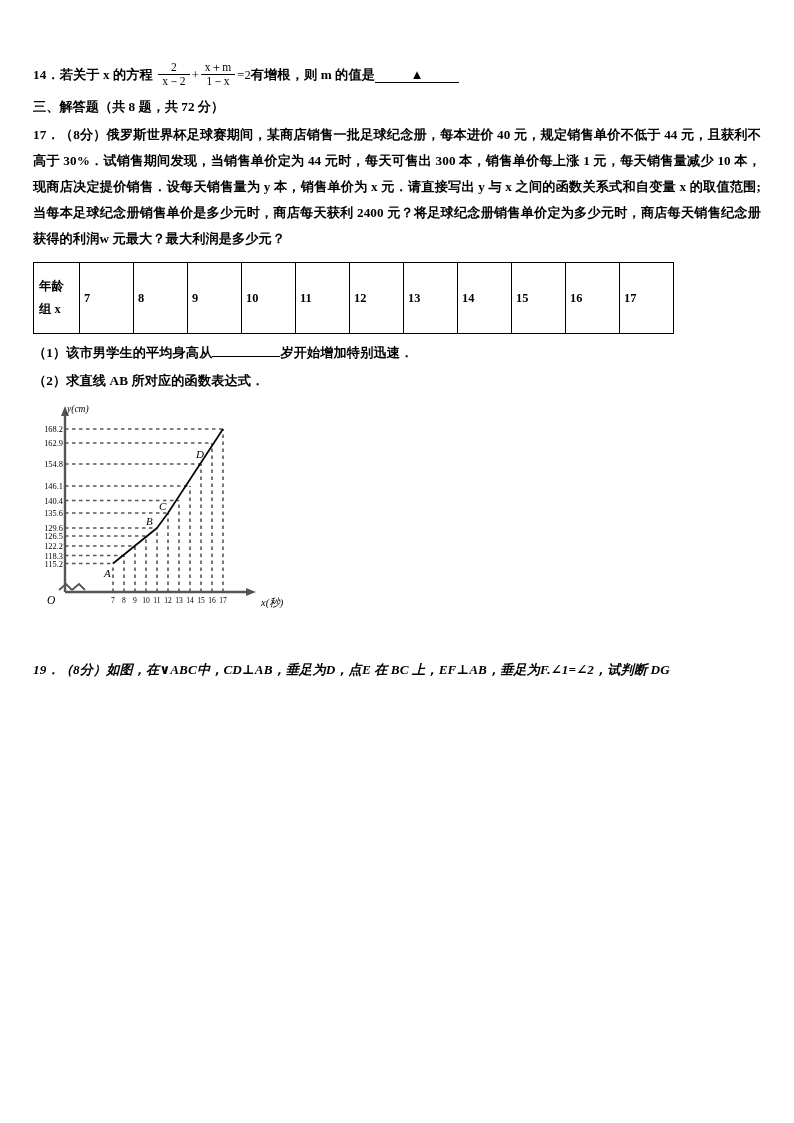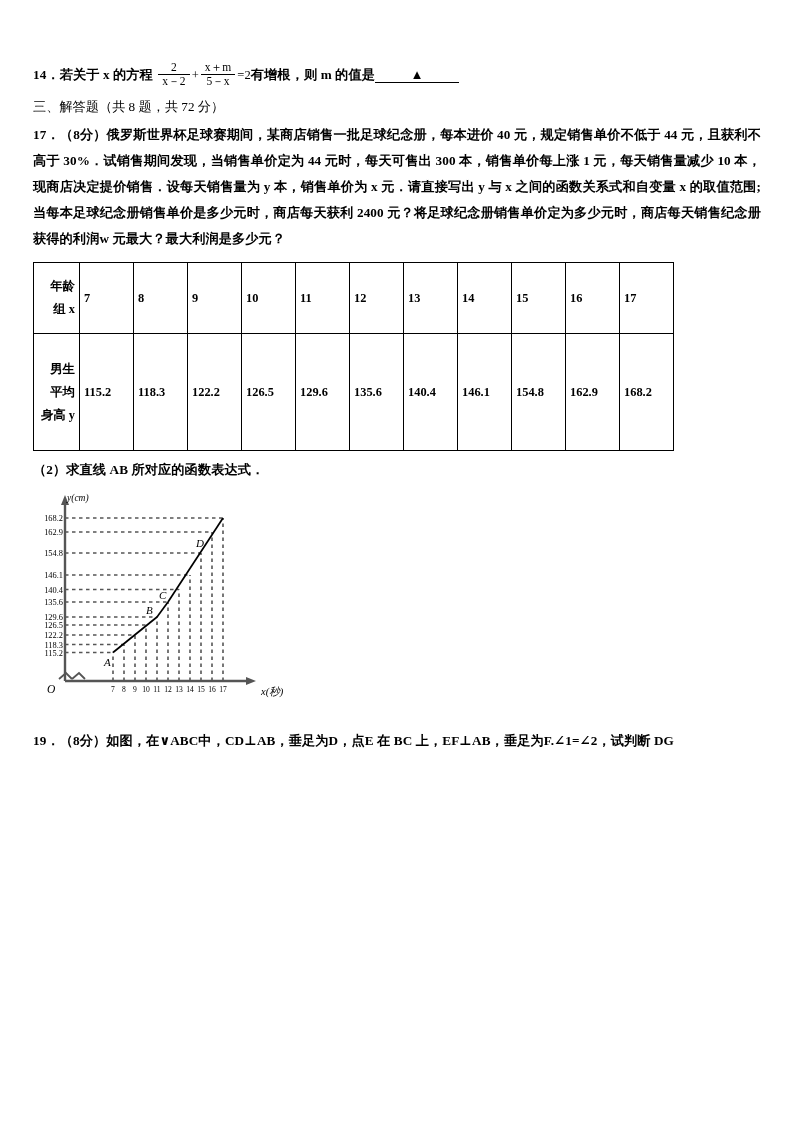--- a/index.html
+++ b/index.html
@@ -38,21 +38,21 @@
   }
   .para {
     margin-bottom: 2px;
   }
   .indent-num {
     font-weight: 600;
   }
   .sec-head {
     font-size: 13.2px;
     line-height: 26px;
-    font-weight: 400;
+    font-weight: 700;
     margin: 4px 0 2px 0;
   }
   .blank-line {
     display: inline-block;
     border-bottom: 1px solid #000;
     vertical-align: baseline;
   }
   .blank-sm { width: 44px; }
   .blank-md { width: 68px; }
   .blank-lg { width: 88px; }
@@ -114,54 +114,54 @@
     font-size: 12.4px;
     font-weight: 700;
     padding: 2px 4px;
     vertical-align: middle;
     line-height: 23px;
     word-wrap: break-word;
     overflow-wrap: anywhere;
   }
   table.data td.rowhead {
     width: 36px;
-    text-align: right;
+    text-align: left;
     padding-left: 5px;
   }
   table.data tr.r1 td { height: 66px; }
   table.data tr.r2 td { height: 112px; }
   td.val { width: 45px; }
 
   
   .figure {
     position: relative;
     margin-top: 6px;
     width: 260px;
     height: 235px;
   }
   .figure svg { display: block; }
 
   
-  .q19 { margin-top: 4px; }
+  .q19 { margin-top: 22px; font-style: italic; }
 </style>
 </head>
 <body>
 
 <div class="page">
   <div class="content">
 
     <div class="q-line para">
       <span class="indent-num">14．</span><span>若关于 x 的方程</span>
       <span class="eqwrap">
         <span class="frac">
           <span class="num">2</span>
           <span class="den">x－2</span>
         </span><span class="opsym">+</span><span class="frac">
           <span class="num">x＋m</span>
-          <span class="den">5－x</span>
+          <span class="den">1－x</span>
         </span><span class="opsym">=</span><span class="opsym">2</span>
       </span><span>有增根，则 m 的值是</span><span class="tri">▲</span>
     </div>
 
 
 
     <div class="sec-head">三、解答题（共 8 题，共 72 分）</div>
 
     <div class="q-line para">
       <span class="indent-num">17．</span><span>（8分）</span><span>俄罗斯世界杯足球赛期间，某商店销售一批足球纪念册，每本进价 40 元，规定销售单价不低于 44 元，且获利不高于 30%．试销售期间发现，当销售单价定为 44 元时，每天可售出 300 本，销售单价每上涨 1 元，每天销售量减少 10 本，现商店决定提价销售．设每天销售量为 y 本，销售单价为 x 元．请直接写出 y 与 x 之间的函数关系式和自变量 x 的取值范围;当每本足球纪念册销售单价是多少元时，商店每天获利 2400 元？将足球纪念册销售单价定为多少元时，商店每天销售纪念册获得的利润w 元最大？最大利润是多少元？</span>
@@ -178,38 +178,27 @@
             <td class="val">9</td>
             <td class="val">10</td>
             <td class="val">11</td>
             <td class="val">12</td>
             <td class="val">13</td>
             <td class="val">14</td>
             <td class="val">15</td>
             <td class="val">16</td>
             <td class="val">17</td>
           </tr>
-          <tr class="r2">
-            <td class="rowhead">男生平均身高 y</td>
-            <td class="val">115.2</td>
-            <td class="val">118.3</td>
-            <td class="val">122.2</td>
-            <td class="val">126.5</td>
-            <td class="val">129.6</td>
-            <td class="val">135.6</td>
-            <td class="val">140.4</td>
-            <td class="val">146.1</td>
-            <td class="val">154.8</td>
-            <td class="val">162.9</td>
-            <td class="val">168.2</td>
-          </tr>
         </tbody>
       </table>
     </div>
 
+    <div class="q-line para">
+      <span>（1）该市男学生的平均身高从</span><span class="blank-line blank-md"></span><span>岁开始增加特别迅速．</span>
+    </div>
     <div class="q-line para">（2）求直线 AB 所对应的函数表达式．</div>
 
     <div class="figure">
       <svg width="260" height="235" viewBox="0 0 260 235">
 
         <g>
 
           <line x1="32" y1="192" x2="32" y2="14" stroke="#555" stroke-width="2.4"></line>
           <polygon points="32,6 28,16 36,16" fill="#555"></polygon>
 

